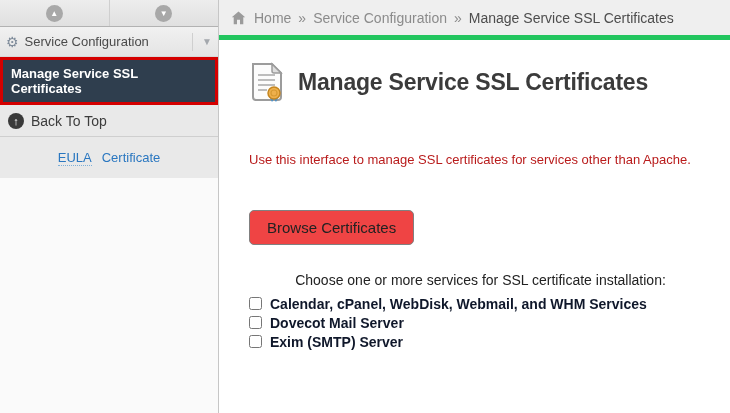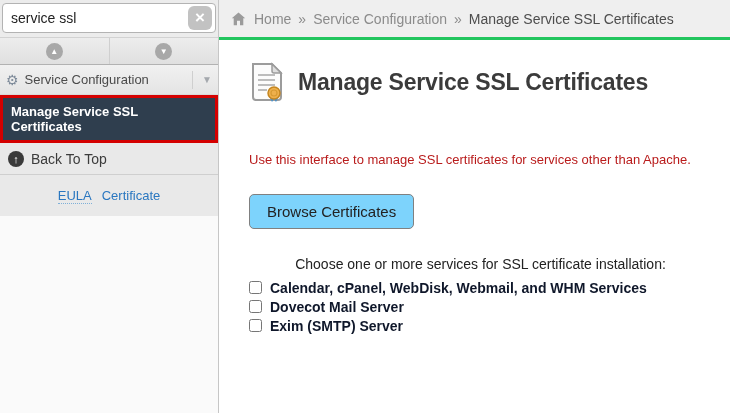--- a/index.html
+++ b/index.html
@@ -33,55 +33,49 @@
   .back-circle { width:16px; height:16px; border-radius:50%; background:#3a3a3a; color:#fff; font-size:11px; font-weight:bold; line-height:16px; text-align:center; display:inline-block; }
   .sidebar-divider { border:none; border-top:1px solid #cfcfcf; }
 
   .sidebar-footer { padding:11px 4px 10px 4px; text-align:center; font-size:13px; color:#6e6e6e; line-height:1.45; }
   .sidebar-footer a { color:#2a77c0; text-decoration:none; cursor:pointer; }
   .footer-links { margin-top:1px; }
   .footer-links .eula { border-bottom:1px dotted #7fb0d8; margin-right:10px; }
 
   
   .main { flex:1; display:flex; flex-direction:column; background:#fff; min-width:0; }
-  .topbar { height:40px; background:#efefef; border-bottom:3px solid #22c55e; display:flex; align-items:center; padding:0 12px; flex:0 0 40px; }
+  .topbar { height:40px; background:#efefef; border-bottom:5px solid #22c55e; display:flex; align-items:center; padding:0 12px; flex:0 0 40px; }
   .breadcrumb { display:flex; align-items:center; gap:7px; font-size:14px; color:#8b8b8b; white-space:nowrap; }
   .home-icon { display:inline-block; line-height:0; margin-right:1px; }
   .crumb-link { color:#8b8b8b; cursor:pointer; }
   .crumb-sep { color:#8b8b8b; }
   .crumb-current { color:#4d4d4d; }
 
   .content { padding:20px 18px 0 30px; overflow:hidden; }
   .title-row { display:flex; align-items:center; gap:13px; margin-top:2px; }
   .doc-icon { line-height:0; flex:0 0 auto; }
   .page-title { font-size:23px; font-weight:bold; color:#3b3b3b; letter-spacing:-0.2px; }
 
   .description { margin-top:50px; font-size:13px; color:#b91c1c; }
   .section-heading { margin-top:54px; font-size:15px; font-weight:bold; color:#222; }
-  .browse-btn { margin-top:27px; background:#7dd3fc; border:1px solid #808080; border-radius:5px; padding:8px 17px; font-size:15px; color:#222; font-family:inherit; cursor:pointer; }
+  .browse-btn { margin-top:43px; background:#ef4444; border:1px solid #808080; border-radius:5px; padding:8px 17px; font-size:15px; color:#222; font-family:inherit; cursor:pointer; }
   .choose-label { margin-top:27px; font-size:14px; color:#222;text-align:center; }
   .service-list { margin-top:6px; }
   .service-row { display:flex; align-items:center; gap:8px; height:19px; margin-bottom:0; }
   .service-row input[type=checkbox] { width:13px; height:13px; margin:0; accent-color:#fff; cursor:pointer; }
   .service-label { font-size:14px; font-weight:bold; color:#0f172a; white-space:nowrap; cursor:default; }
 </style>
 </head>
 <body>
 
 <div class="app">
 
   <div class="sidebar">
     <div class="sidebar-gray">
 
-      <div class="search-bar">
-        <div class="search-wrap">
-          <input class="search-input" type="text" value="service ssl" style="">
-          <button class="clear-btn">×</button>
-        </div>
-      </div>
 
       <div class="nav-btns">
         <button class="nav-btn">
           <span class="circle-glyph">▲</span>
         </button>
         <button class="nav-btn">
           <span class="circle-glyph">▼</span>
         </button>
       </div>
 

